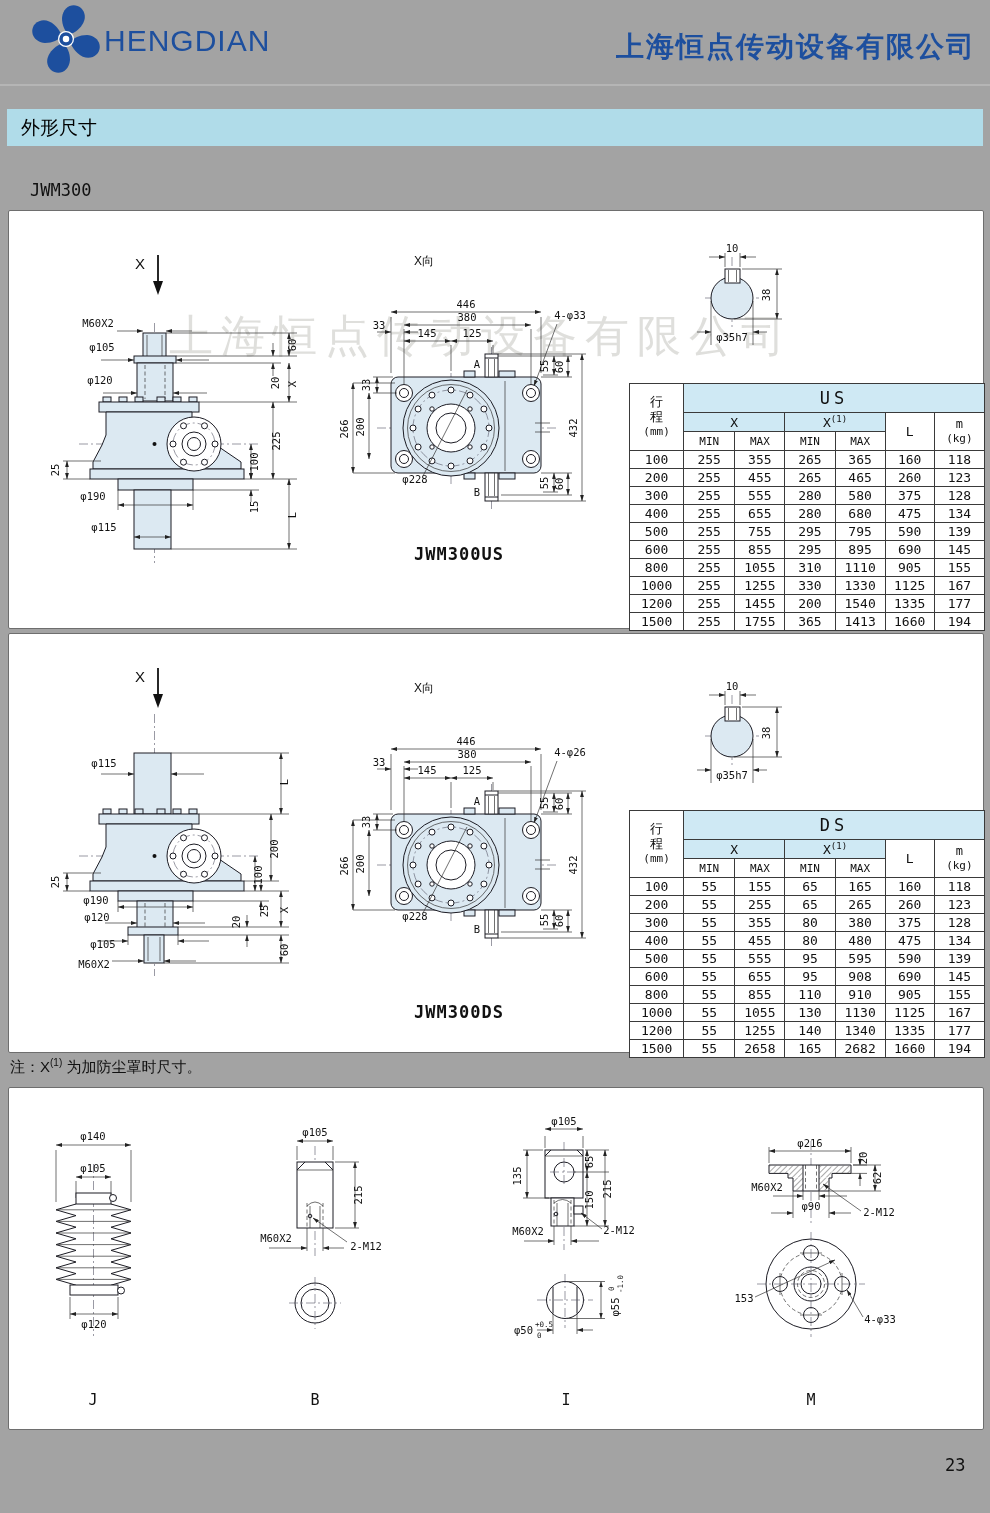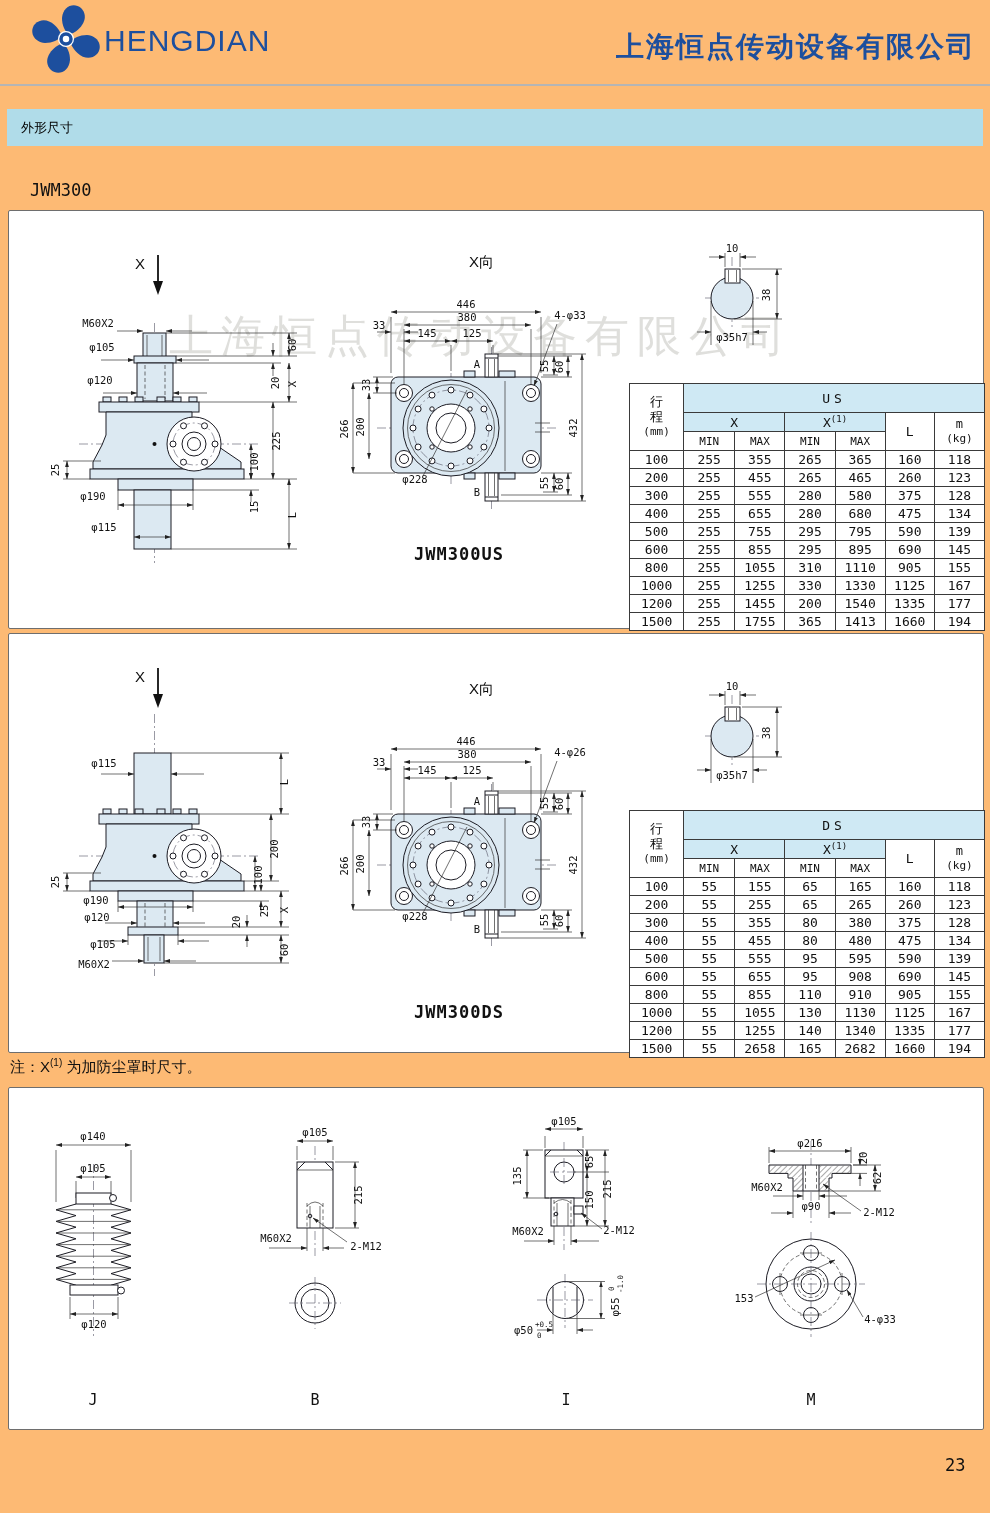--- a/index.html
+++ b/index.html
@@ -1,40 +1,40 @@
 <!DOCTYPE html>
 <html><head>
 <meta charset="utf-8">
 <style>
   html,body{margin:0;padding:0;background:#fff}
-  .page{position:relative;width:990px;height:1513px;background:#fdba74;font-family:"Liberation Sans",sans-serif;color:#111;overflow:hidden}
+  .page{position:relative;width:990px;height:1513px;background:#a3a3a3;font-family:"Liberation Sans",sans-serif;color:#111;overflow:hidden}
   
   .brand-name{position:absolute;left:104px;top:24px;font-size:30px;letter-spacing:1px;color:#1d4f9e}
   .company{position:absolute;right:14px;top:28px;font-size:28px;font-weight:bold;letter-spacing:2px;color:#1d4f9e}
   .hdr-rule{position:absolute;left:0;top:84px;width:990px;height:2px;background:#b5b5b5}
   .section-bar{position:absolute;left:7px;top:109px;width:976px;height:37px;background:#b0dce9}
-  .section-bar span{display:inline-block;margin-left:14px;line-height:37px;font-size:13px;color:#000}
+  .section-bar span{display:inline-block;margin-left:14px;line-height:37px;font-size:19px;color:#000}
   .model{position:absolute;left:30px;top:180px;font:17px "DejaVu Sans Mono",monospace}
   
   .panel{position:absolute;left:8px;width:974px;border:1px solid #6e6e6e;border-radius:2px;background:#fff}
   #panel-us{top:210px;height:417px}
   #panel-ds{top:633px;height:418px}
   #panel-acc{top:1087px;height:341px}
   .wm{position:absolute;left:160px;top:96px;font-size:44px;letter-spacing:8px;color:rgba(150,150,138,0.30);white-space:nowrap;pointer-events:none}
-  .vtitle{position:absolute;font-size:15px;color:#111;width:80px;text-align:right}
+  .vtitle{position:absolute;font-size:12px;color:#111;width:80px;text-align:left}
   .caption{position:absolute;font:bold 17px "DejaVu Sans Mono",monospace;letter-spacing:1px;width:130px;text-align:center}
   .note{position:absolute;left:10px;top:1057px;font-size:15px;color:#111}
   .note sup{font-size:10px}
   .pageno{position:absolute;left:945px;top:1455px;font:17px "DejaVu Sans Mono",monospace}
   .acc-label{position:absolute;top:303px;width:60px;text-align:center;font:15px "DejaVu Sans Mono",monospace}
   
   .dims-table{position:absolute;border-collapse:collapse;table-layout:fixed;width:356px;background:#fff;font-family:"DejaVu Sans Mono",monospace}
   .dims-table th,.dims-table td{border:1px solid #3a3a3a;text-align:center;vertical-align:middle;padding:0;font-weight:normal}
   .dims-table td{font-size:13px;height:17px}
-  th.grp{background:#cfe9f4;font-size:13px;letter-spacing:4px;height:28px}
+  th.grp{background:#cfe9f4;font-size:17px;letter-spacing:4px;height:28px}
   th.xh{background:#cfe9f4;font-size:13px;height:18px}
   th.mx{font-size:11px;height:18px}
   th.stk{font-size:13px;font-family:"Liberation Sans",sans-serif;line-height:1.15}
   th.lh{font-size:13px}
   th.mh{font-size:12px;line-height:1.15}
   .mm{font-size:11px;font-family:"DejaVu Sans Mono",monospace}
   .dims-table sup{font-size:9px}
   
   svg.draw{position:absolute;overflow:visible}
   .o{stroke:#1c1c24;stroke-width:1;fill:none}

